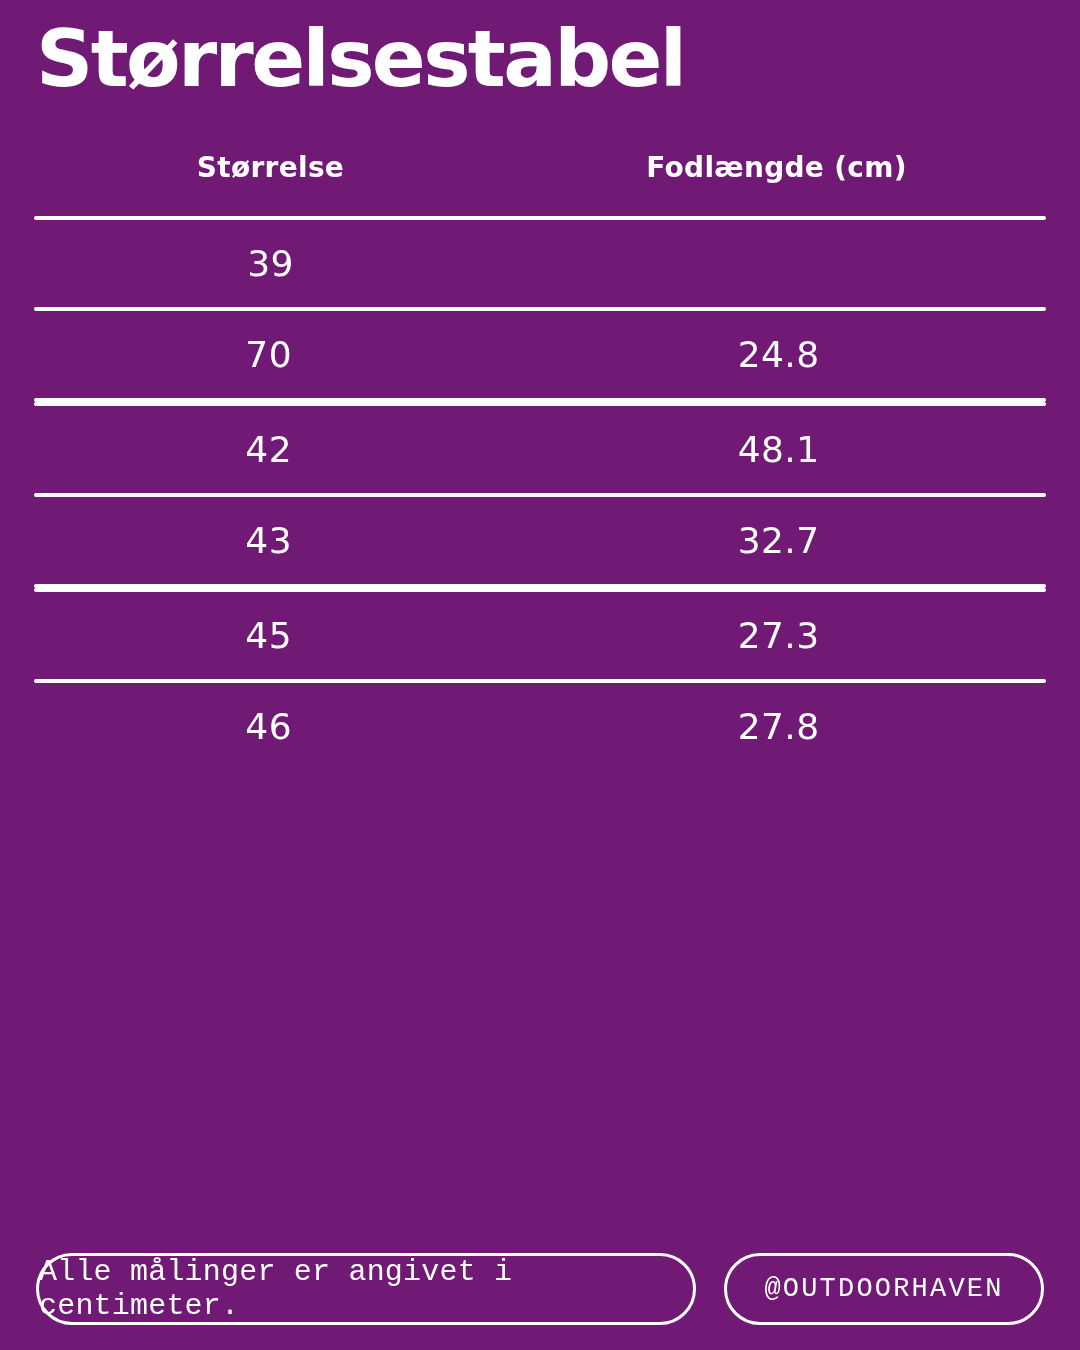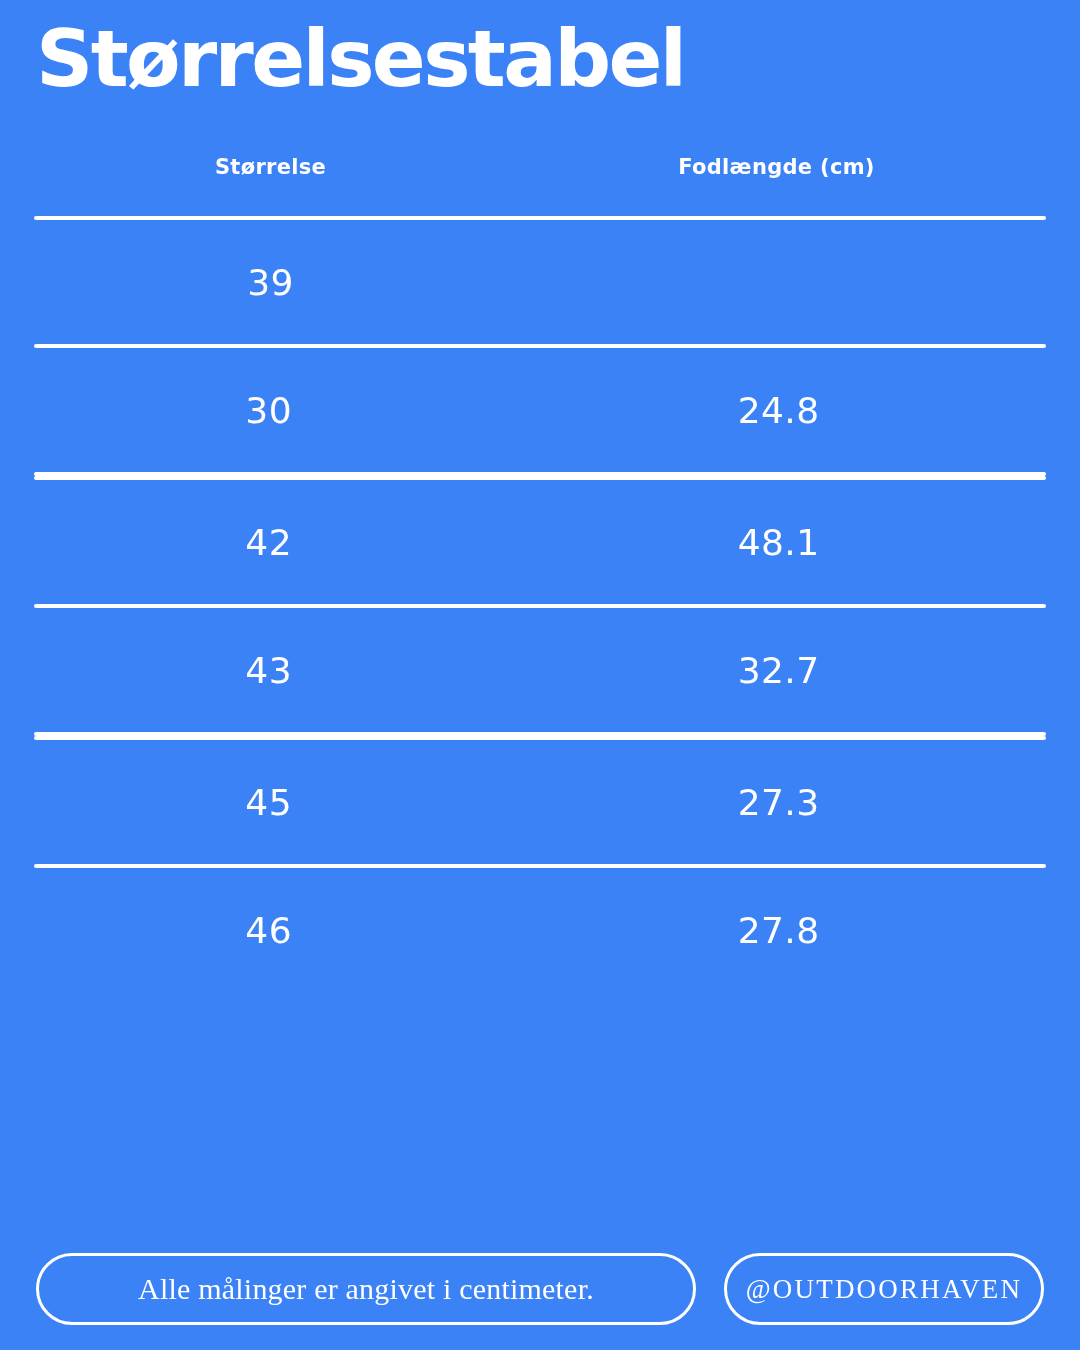--- a/index.html
+++ b/index.html
@@ -13,21 +13,21 @@
     height: 1350px;
     background: #9cc382;
     font-family: "Liberation Sans", sans-serif;
     overflow: hidden;
   }
 
   .poster {
     position: relative;
     width: 1080px;
     height: 1350px;
-    background: #3b82f6;
+    background: #701a75;
     box-sizing: border-box;
     display: flex;
     flex-direction: column;
   }
 
   
   .title-wrap {
     padding: 0 0 0 36px;
     height: 118px;
     display: flex;
@@ -59,38 +59,38 @@
     align-items: center;
     width: 1012px;
   }
 
   .row.header-row {
     height: 98px;
     align-items: center;
   }
 
   .row.data-row {
-    height: 124px;
+    height: 87px;
     gap: 8px;
   }
 
   .cell {
     box-sizing: border-box;
     display: flex;
     align-items: center;
     justify-content: center;
     color: #ffffff;
   }
 
   .cell.c1 { width: 473px; }
   .cell.c2 { width: 539px; }
 
   .header-row .cell {
     font-family: "DejaVu Sans", sans-serif;
-    font-size: 21px;
+    font-size: 28px;
     font-weight: 700;
     letter-spacing: 0.3px;
   }
 
   .data-row .cell {
     font-family: "DejaVu Sans", sans-serif;
     font-size: 36px;
     font-weight: 400;
     letter-spacing: 0.4px;
   }
@@ -115,21 +115,21 @@
 
   .pill {
     box-sizing: border-box;
     height: 72px;
     border: 3px solid #ffffff;
     border-radius: 36px;
     display: flex;
     align-items: center;
     justify-content: center;
     color: #ffffff;
-    font-family: Liberation Serif, serif;
+    font-family: Liberation Mono, monospace;
   }
 
   .pill-note {
     width: 660px;
     font-size: 30px;
     font-weight: 400;
     letter-spacing: 0.2px;
   }
 
   .pill-handle {
@@ -156,21 +156,21 @@
     </div>
 
     <div class="divider"></div>
 
     <div class="row data-row">
       <div class="cell c1">39</div>
     </div>
     <div class="divider"></div>
 
     <div class="row data-row">
-      <div class="cell c1">30</div>
+      <div class="cell c1">70</div>
       <div class="cell c2">24.8</div>
     </div>
     <div class="divider"></div>
 
     <div class="divider"></div>
 
     <div class="row data-row">
       <div class="cell c1">42</div>
       <div class="cell c2">48.1</div>
     </div>

